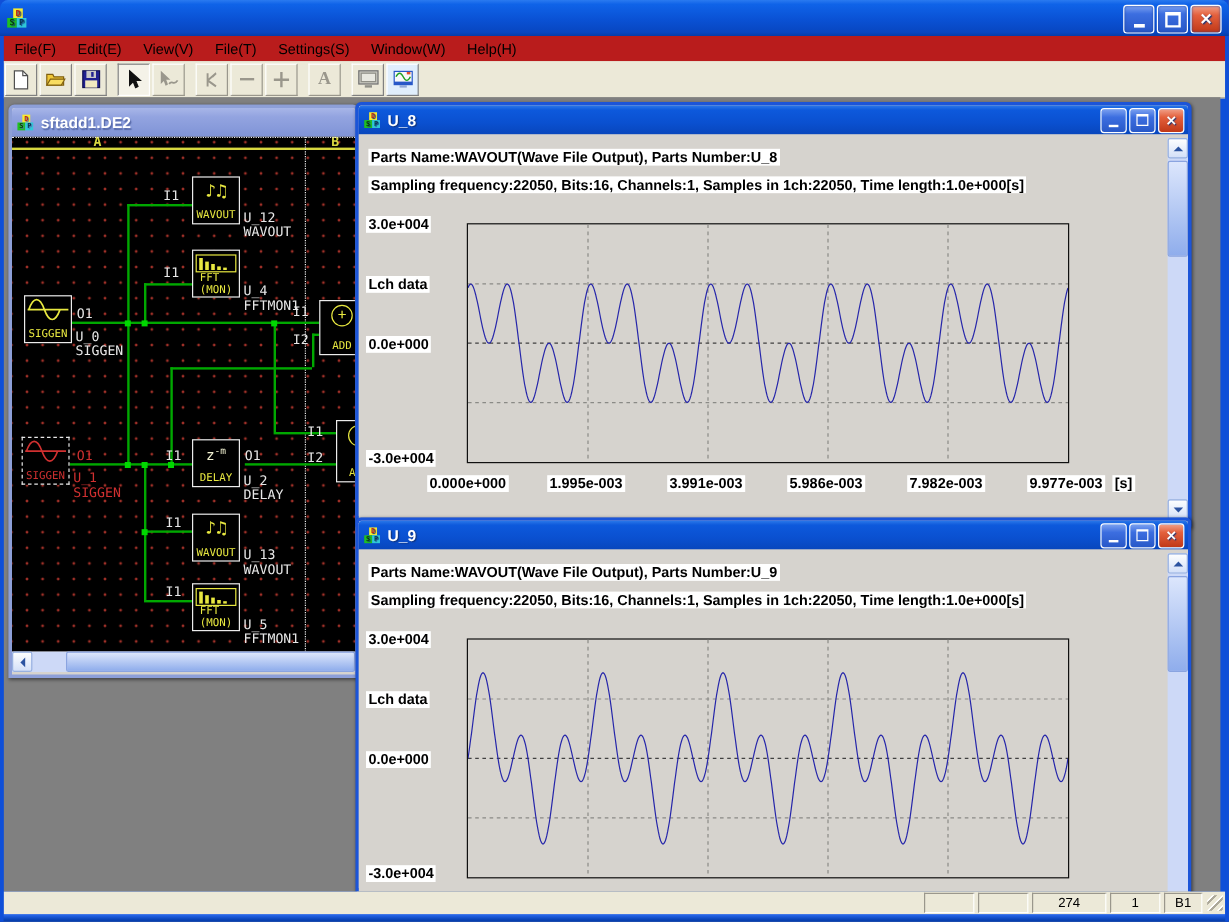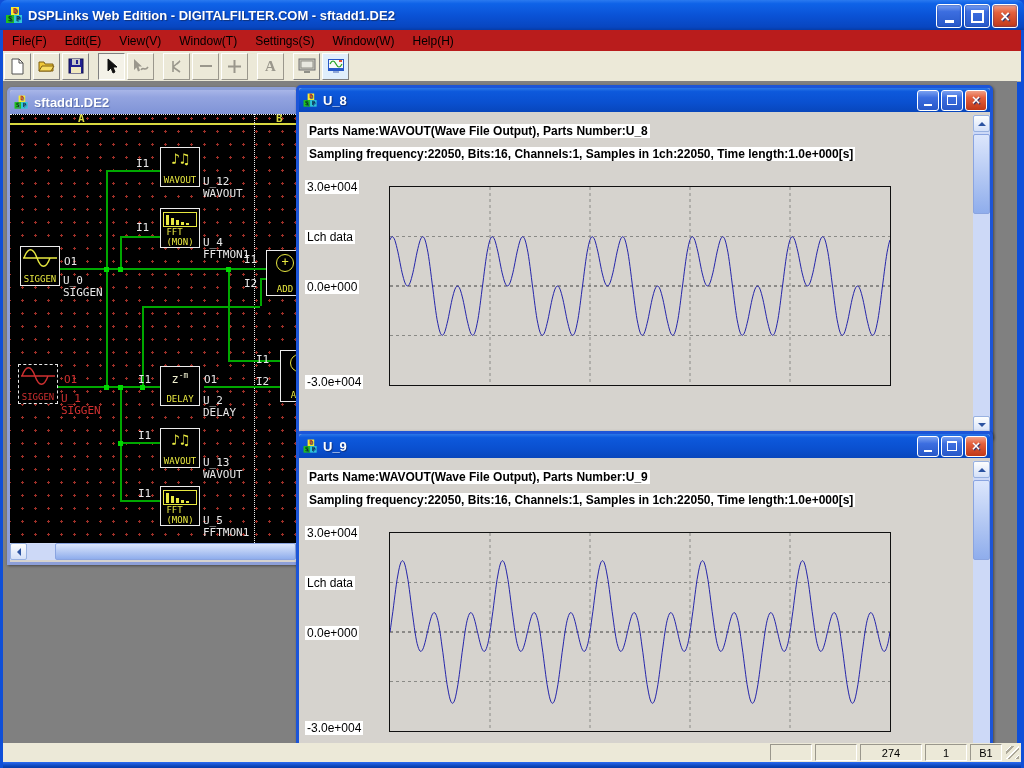--- a/index.html
+++ b/index.html
@@ -79,60 +79,59 @@
   .sb-btn{width:17px;height:17px;background:linear-gradient(180deg,#fdfefe,#d4e0f8);border:1px solid #98b1e0;border-radius:2px;
     display:flex;align-items:center;justify-content:center;box-sizing:border-box;}
   .sb-thumb{background:linear-gradient(180deg,#dce6fc,#aec4f2 60%,#8fadec);border:1px solid #8aa4e0;border-radius:2px;box-sizing:border-box;}
   .tri{width:0;height:0;border:4px solid transparent;}
   .tri.left{border-right-color:#2c53a0;border-left-width:0;}
   .tri.up{border-bottom-color:#2c53a0;border-top-width:0;}
   .tri.down{border-top-color:#2c53a0;border-bottom-width:0;}
   
   .hdr-line{position:absolute;left:8px;font-weight:bold;font-size:12px;color:#000;white-space:pre;}
   .hdr-line b,.wlabel{background:#fff;padding:0 2px;}
-  .wlabel{position:absolute;font-weight:normal;font-size:12px;color:#000;white-space:pre;}
+  .wlabel{position:absolute;font-weight:bold;font-size:12px;color:#000;white-space:pre;}
   .plotbox{position:absolute;border:1px solid #101010;background:#d6d3ce;}
   .xticks{position:absolute;height:16px;}
   
   #statusbar{left:3px;top:743px;width:1018px;height:19px;background:#ece9d8;display:flex;align-items:center;justify-content:flex-end;font-size:11px;}
   .scell{height:15px;border:1px solid;border-color:#9a978c #fff #fff #9a978c;margin-right:3px;display:flex;align-items:center;justify-content:center;color:#000;}
   #grip{width:13px;height:13px;margin:0 2px 0 1px;
     background:repeating-linear-gradient(135deg,transparent 0 3px,#fff 3px 4px,#aca899 4px 6px);}
   #bottomedge{left:0;top:762px;width:1024px;height:6px;background:linear-gradient(180deg,#2a6af0,#0a44b8 70%,#063ca8);}
   #leftedge{left:0;top:30px;width:3px;height:738px;background:#0f4fd8;}
   #rightedge{left:1021px;top:30px;width:3px;height:738px;background:#0f4fd8;}
 </style>
 </head>
 <body>
 
 <div id="titlebar" class="abs">
   <span class="ticon dsp-icon">
       <span class="dsp-d">D</span>
       <span class="dsp-s">S</span>
       <span class="dsp-p">P</span>
     </span>
-  <span>DSPLinks Web Edition - DIGITALFILTER.COM - sftadd1.DE2</span>
   <span class="cap-btns">
     <span class="cap-btn">
         <span class="glyph-min"></span>
       </span>
     <span class="cap-btn">
         <span class="glyph-max"></span>
       </span>
     <span class="cap-btn close">
         <span class="glyph-x">×</span>
       </span>
   </span>
 </div>
 
 <div id="menubar" class="abs">
     <span class="menu-item">File(F)</span>
     <span class="menu-item">Edit(E)</span>
     <span class="menu-item">View(V)</span>
-    <span class="menu-item">Window(T)</span>
+    <span class="menu-item">File(T)</span>
     <span class="menu-item">Settings(S)</span>
     <span class="menu-item">Window(W)</span>
     <span class="menu-item">Help(H)</span>
   </div>
 <div id="toolbar" class="abs">
     <span class="tbtn raised">
       <svg width="17" height="17">
         <path d="M3 1h7l4 4v11H3z" fill="#fff" stroke="#505050"></path>
         <path d="M10 1v4h4" fill="none" stroke="#505050"></path>
       </svg>
@@ -357,20 +356,29 @@
         <div class="plotbox" style="left: 90px; top: 74px; width: 500px; height: 198px;"><svg width="500" height="198">
             <line x1="100" y1="0" x2="100" y2="198" stroke="#8a8a86" stroke-dasharray="3,3"></line>
             <line x1="200" y1="0" x2="200" y2="198" stroke="#8a8a86" stroke-dasharray="3,3"></line>
             <line x1="300" y1="0" x2="300" y2="198" stroke="#8a8a86" stroke-dasharray="3,3"></line>
             <line x1="400" y1="0" x2="400" y2="198" stroke="#8a8a86" stroke-dasharray="3,3"></line>
             <line x1="0" y1="49.5" x2="500" y2="49.5" stroke="#8a8a86" stroke-dasharray="3,3"></line>
             <line x1="0" y1="148.5" x2="500" y2="148.5" stroke="#8a8a86" stroke-dasharray="3,3"></line>
             <line x1="0" y1="99" x2="500" y2="99" stroke="#404040" stroke-dasharray="3,3"></line>
             <polyline points="0.0,52.9 0.7,51.2 1.4,50.2 2.1,49.7 2.9,49.9 3.6,50.6 4.3,51.9 5.0,53.7 5.7,56.0 6.4,58.6 7.1,61.6 7.9,64.9 8.6,68.3 9.3,71.9 10.0,75.5 10.7,79.1 11.4,82.5 12.1,85.8 12.9,88.9 13.6,91.6 14.3,94.0 15.0,95.9 15.7,97.4 16.4,98.4 17.1,98.9 17.9,98.9 18.6,98.4 19.3,97.4 20.0,95.9 20.7,94.0 21.4,91.6 22.1,88.9 22.9,85.8 23.6,82.5 24.3,79.1 25.0,75.5 25.7,71.9 26.4,68.3 27.1,64.9 27.9,61.6 28.6,58.6 29.3,56.0 30.0,53.7 30.7,51.9 31.4,50.6 32.1,49.9 32.9,49.7 33.6,50.2 34.3,51.2 35.0,52.9 35.7,55.1 36.4,57.9 37.1,61.3 37.9,65.2 38.6,69.6 39.3,74.3 40.0,79.5 40.7,84.8 41.4,90.4 42.1,96.1 42.9,101.9 43.6,107.6 44.3,113.2 45.0,118.5 45.7,123.7 46.4,128.4 47.1,132.8 47.9,136.7 48.6,140.1 49.3,142.9 50.0,145.1 50.7,146.8 51.4,147.8 52.1,148.3 52.9,148.1 53.6,147.4 54.3,146.1 55.0,144.3 55.7,142.0 56.4,139.4 57.1,136.4 57.9,133.1 58.6,129.7 59.3,126.1 60.0,122.5 60.7,118.9 61.4,115.5 62.1,112.2 62.9,109.1 63.6,106.4 64.3,104.0 65.0,102.1 65.7,100.6 66.4,99.6 67.1,99.1 67.9,99.1 68.6,99.6 69.3,100.6 70.0,102.1 70.7,104.0 71.4,106.4 72.1,109.1 72.9,112.2 73.6,115.5 74.3,118.9 75.0,122.5 75.7,126.1 76.4,129.7 77.1,133.1 77.9,136.4 78.6,139.4 79.3,142.0 80.0,144.3 80.7,146.1 81.4,147.4 82.1,148.1 82.9,148.3 83.6,147.8 84.3,146.8 85.0,145.1 85.7,142.9 86.4,140.1 87.1,136.7 87.9,132.8 88.6,128.4 89.3,123.7 90.0,118.5 90.7,113.2 91.4,107.6 92.1,101.9 92.9,96.1 93.6,90.4 94.3,84.8 95.0,79.5 95.7,74.3 96.4,69.6 97.1,65.2 97.9,61.3 98.6,57.9 99.3,55.1 100.0,52.9 100.7,51.2 101.4,50.2 102.1,49.7 102.9,49.9 103.6,50.6 104.3,51.9 105.0,53.7 105.7,56.0 106.4,58.6 107.1,61.6 107.9,64.9 108.6,68.3 109.3,71.9 110.0,75.5 110.7,79.1 111.4,82.5 112.1,85.8 112.9,88.9 113.6,91.6 114.3,94.0 115.0,95.9 115.7,97.4 116.4,98.4 117.1,98.9 117.9,98.9 118.6,98.4 119.3,97.4 120.0,95.9 120.7,94.0 121.4,91.6 122.1,88.9 122.9,85.8 123.6,82.5 124.3,79.1 125.0,75.5 125.7,71.9 126.4,68.3 127.1,64.9 127.9,61.6 128.6,58.6 129.3,56.0 130.0,53.7 130.7,51.9 131.4,50.6 132.1,49.9 132.9,49.7 133.6,50.2 134.3,51.2 135.0,52.9 135.7,55.1 136.4,57.9 137.1,61.3 137.9,65.2 138.6,69.6 139.3,74.3 140.0,79.5 140.7,84.8 141.4,90.4 142.1,96.1 142.9,101.9 143.6,107.6 144.3,113.2 145.0,118.5 145.7,123.7 146.4,128.4 147.1,132.8 147.9,136.7 148.6,140.1 149.3,142.9 150.0,145.1 150.7,146.8 151.4,147.8 152.1,148.3 152.9,148.1 153.6,147.4 154.3,146.1 155.0,144.3 155.7,142.0 156.4,139.4 157.1,136.4 157.9,133.1 158.6,129.7 159.3,126.1 160.0,122.5 160.7,118.9 161.4,115.5 162.1,112.2 162.9,109.1 163.6,106.4 164.3,104.0 165.0,102.1 165.7,100.6 166.4,99.6 167.1,99.1 167.9,99.1 168.6,99.6 169.3,100.6 170.0,102.1 170.7,104.0 171.4,106.4 172.1,109.1 172.9,112.2 173.6,115.5 174.3,118.9 175.0,122.5 175.7,126.1 176.4,129.7 177.1,133.1 177.9,136.4 178.6,139.4 179.3,142.0 180.0,144.3 180.7,146.1 181.4,147.4 182.1,148.1 182.9,148.3 183.6,147.8 184.3,146.8 185.0,145.1 185.7,142.9 186.4,140.1 187.1,136.7 187.9,132.8 188.6,128.4 189.3,123.7 190.0,118.5 190.7,113.2 191.4,107.6 192.1,101.9 192.9,96.1 193.6,90.4 194.3,84.8 195.0,79.5 195.7,74.3 196.4,69.6 197.1,65.2 197.9,61.3 198.6,57.9 199.3,55.1 200.0,52.9 200.7,51.2 201.4,50.2 202.1,49.7 202.9,49.9 203.6,50.6 204.3,51.9 205.0,53.7 205.7,56.0 206.4,58.6 207.1,61.6 207.9,64.9 208.6,68.3 209.3,71.9 210.0,75.5 210.7,79.1 211.4,82.5 212.1,85.8 212.9,88.9 213.6,91.6 214.3,94.0 215.0,95.9 215.7,97.4 216.4,98.4 217.1,98.9 217.9,98.9 218.6,98.4 219.3,97.4 220.0,95.9 220.7,94.0 221.4,91.6 222.1,88.9 222.9,85.8 223.6,82.5 224.3,79.1 225.0,75.5 225.7,71.9 226.4,68.3 227.1,64.9 227.9,61.6 228.6,58.6 229.3,56.0 230.0,53.7 230.7,51.9 231.4,50.6 232.1,49.9 232.9,49.7 233.6,50.2 234.3,51.2 235.0,52.9 235.7,55.1 236.4,57.9 237.1,61.3 237.9,65.2 238.6,69.6 239.3,74.3 240.0,79.5 240.7,84.8 241.4,90.4 242.1,96.1 242.9,101.9 243.6,107.6 244.3,113.2 245.0,118.5 245.7,123.7 246.4,128.4 247.1,132.8 247.9,136.7 248.6,140.1 249.3,142.9 250.0,145.1 250.7,146.8 251.4,147.8 252.1,148.3 252.9,148.1 253.6,147.4 254.3,146.1 255.0,144.3 255.7,142.0 256.4,139.4 257.1,136.4 257.9,133.1 258.6,129.7 259.3,126.1 260.0,122.5 260.7,118.9 261.4,115.5 262.1,112.2 262.9,109.1 263.6,106.4 264.3,104.0 265.0,102.1 265.7,100.6 266.4,99.6 267.1,99.1 267.9,99.1 268.6,99.6 269.3,100.6 270.0,102.1 270.7,104.0 271.4,106.4 272.1,109.1 272.9,112.2 273.6,115.5 274.3,118.9 275.0,122.5 275.7,126.1 276.4,129.7 277.1,133.1 277.9,136.4 278.6,139.4 279.3,142.0 280.0,144.3 280.7,146.1 281.4,147.4 282.1,148.1 282.9,148.3 283.6,147.8 284.3,146.8 285.0,145.1 285.7,142.9 286.4,140.1 287.1,136.7 287.9,132.8 288.6,128.4 289.3,123.7 290.0,118.5 290.7,113.2 291.4,107.6 292.1,101.9 292.9,96.1 293.6,90.4 294.3,84.8 295.0,79.5 295.7,74.3 296.4,69.6 297.1,65.2 297.9,61.3 298.6,57.9 299.3,55.1 300.0,52.9 300.7,51.2 301.4,50.2 302.1,49.7 302.9,49.9 303.6,50.6 304.3,51.9 305.0,53.7 305.7,56.0 306.4,58.6 307.1,61.6 307.9,64.9 308.6,68.3 309.3,71.9 310.0,75.5 310.7,79.1 311.4,82.5 312.1,85.8 312.9,88.9 313.6,91.6 314.3,94.0 315.0,95.9 315.7,97.4 316.4,98.4 317.1,98.9 317.9,98.9 318.6,98.4 319.3,97.4 320.0,95.9 320.7,94.0 321.4,91.6 322.1,88.9 322.9,85.8 323.6,82.5 324.3,79.1 325.0,75.5 325.7,71.9 326.4,68.3 327.1,64.9 327.9,61.6 328.6,58.6 329.3,56.0 330.0,53.7 330.7,51.9 331.4,50.6 332.1,49.9 332.9,49.7 333.6,50.2 334.3,51.2 335.0,52.9 335.7,55.1 336.4,57.9 337.1,61.3 337.9,65.2 338.6,69.6 339.3,74.3 340.0,79.5 340.7,84.8 341.4,90.4 342.1,96.1 342.9,101.9 343.6,107.6 344.3,113.2 345.0,118.5 345.7,123.7 346.4,128.4 347.1,132.8 347.9,136.7 348.6,140.1 349.3,142.9 350.0,145.1 350.7,146.8 351.4,147.8 352.1,148.3 352.9,148.1 353.6,147.4 354.3,146.1 355.0,144.3 355.7,142.0 356.4,139.4 357.1,136.4 357.9,133.1 358.6,129.7 359.3,126.1 360.0,122.5 360.7,118.9 361.4,115.5 362.1,112.2 362.9,109.1 363.6,106.4 364.3,104.0 365.0,102.1 365.7,100.6 366.4,99.6 367.1,99.1 367.9,99.1 368.6,99.6 369.3,100.6 370.0,102.1 370.7,104.0 371.4,106.4 372.1,109.1 372.9,112.2 373.6,115.5 374.3,118.9 375.0,122.5 375.7,126.1 376.4,129.7 377.1,133.1 377.9,136.4 378.6,139.4 379.3,142.0 380.0,144.3 380.7,146.1 381.4,147.4 382.1,148.1 382.9,148.3 383.6,147.8 384.3,146.8 385.0,145.1 385.7,142.9 386.4,140.1 387.1,136.7 387.9,132.8 388.6,128.4 389.3,123.7 390.0,118.5 390.7,113.2 391.4,107.6 392.1,101.9 392.9,96.1 393.6,90.4 394.3,84.8 395.0,79.5 395.7,74.3 396.4,69.6 397.1,65.2 397.9,61.3 398.6,57.9 399.3,55.1 400.0,52.9 400.7,51.2 401.4,50.2 402.1,49.7 402.9,49.9 403.6,50.6 404.3,51.9 405.0,53.7 405.7,56.0 406.4,58.6 407.1,61.6 407.9,64.9 408.6,68.3 409.3,71.9 410.0,75.5 410.7,79.1 411.4,82.5 412.1,85.8 412.9,88.9 413.6,91.6 414.3,94.0 415.0,95.9 415.7,97.4 416.4,98.4 417.1,98.9 417.9,98.9 418.6,98.4 419.3,97.4 420.0,95.9 420.7,94.0 421.4,91.6 422.1,88.9 422.9,85.8 423.6,82.5 424.3,79.1 425.0,75.5 425.7,71.9 426.4,68.3 427.1,64.9 427.9,61.6 428.6,58.6 429.3,56.0 430.0,53.7 430.7,51.9 431.4,50.6 432.1,49.9 432.9,49.7 433.6,50.2 434.3,51.2 435.0,52.9 435.7,55.1 436.4,57.9 437.1,61.3 437.9,65.2 438.6,69.6 439.3,74.3 440.0,79.5 440.7,84.8 441.4,90.4 442.1,96.1 442.9,101.9 443.6,107.6 444.3,113.2 445.0,118.5 445.7,123.7 446.4,128.4 447.1,132.8 447.9,136.7 448.6,140.1 449.3,142.9 450.0,145.1 450.7,146.8 451.4,147.8 452.1,148.3 452.9,148.1 453.6,147.4 454.3,146.1 455.0,144.3 455.7,142.0 456.4,139.4 457.1,136.4 457.9,133.1 458.6,129.7 459.3,126.1 460.0,122.5 460.7,118.9 461.4,115.5 462.1,112.2 462.9,109.1 463.6,106.4 464.3,104.0 465.0,102.1 465.7,100.6 466.4,99.6 467.1,99.1 467.9,99.1 468.6,99.6 469.3,100.6 470.0,102.1 470.7,104.0 471.4,106.4 472.1,109.1 472.9,112.2 473.6,115.5 474.3,118.9 475.0,122.5 475.7,126.1 476.4,129.7 477.1,133.1 477.9,136.4 478.6,139.4 479.3,142.0 480.0,144.3 480.7,146.1 481.4,147.4 482.1,148.1 482.9,148.3 483.6,147.8 484.3,146.8 485.0,145.1 485.7,142.9 486.4,140.1 487.1,136.7 487.9,132.8 488.6,128.4 489.3,123.7 490.0,118.5 490.7,113.2 491.4,107.6 492.1,101.9 492.9,96.1 493.6,90.4 494.3,84.8 495.0,79.5 495.7,74.3 496.4,69.6 497.1,65.2 497.9,61.3 498.6,57.9 499.3,55.1 500.0,52.9" fill="none" stroke="#2626aa" stroke-width="1"></polyline>
           </svg></div>
+        <div class="xticks" style="left: 0px; top: 284px; width: 691px;">
+          <span class="wlabel" style="left: 57px; top: 0px;">0.000e+000</span>
+          <span class="wlabel" style="left: 157px; top: 0px;">1.995e-003</span>
+          <span class="wlabel" style="left: 257px; top: 0px;">3.991e-003</span>
+          <span class="wlabel" style="left: 357px; top: 0px;">5.986e-003</span>
+          <span class="wlabel" style="left: 457px; top: 0px;">7.982e-003</span>
+          <span class="wlabel" style="left: 557px; top: 0px;">9.977e-003</span>
+          <span class="wlabel" style="left: 628px; top: 0px;">[s]</span>
+        </div>
       </div>
       <div class="sb-v" style="right: 0px; top: 27px; height: 318px;">
         <span class="sb-btn" style="display:flex">
           <span class="tri up"></span>
         </span>
         <span class="sb-thumb" style="display:block;width:17px;height:80px;margin-top:2px;"></span>
         <span class="sb-btn" style="display:flex;position:absolute;bottom:0;">
           <span class="tri down"></span>
         </span>
       </div>

